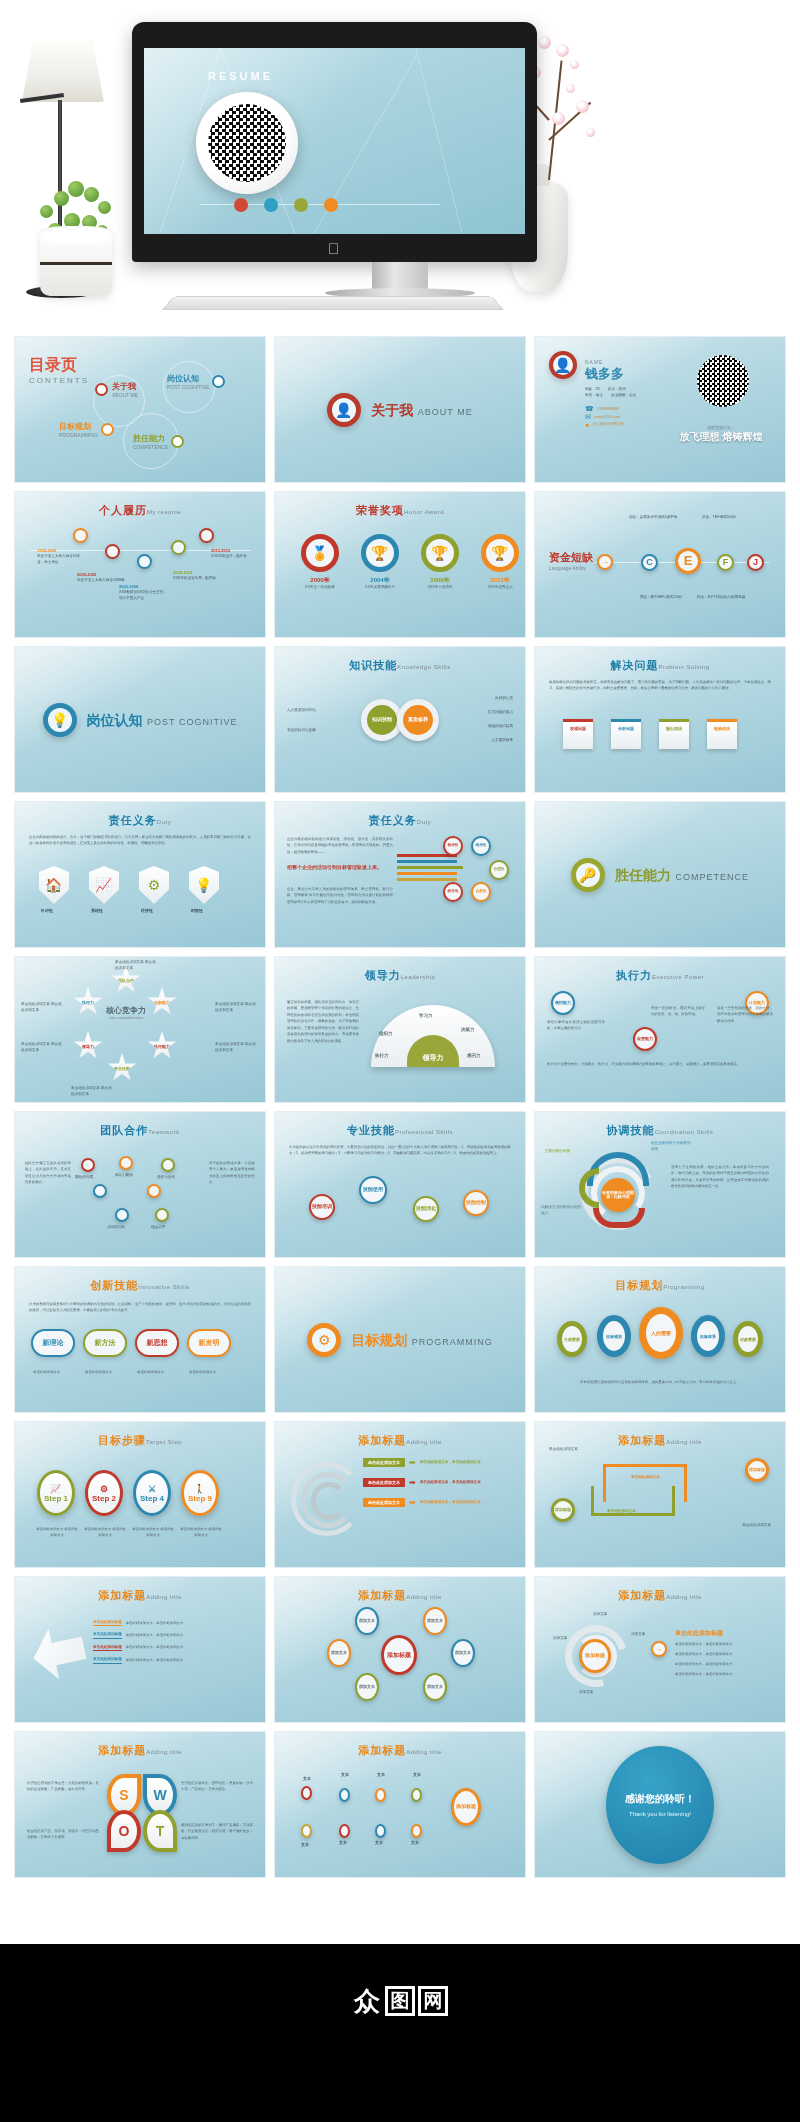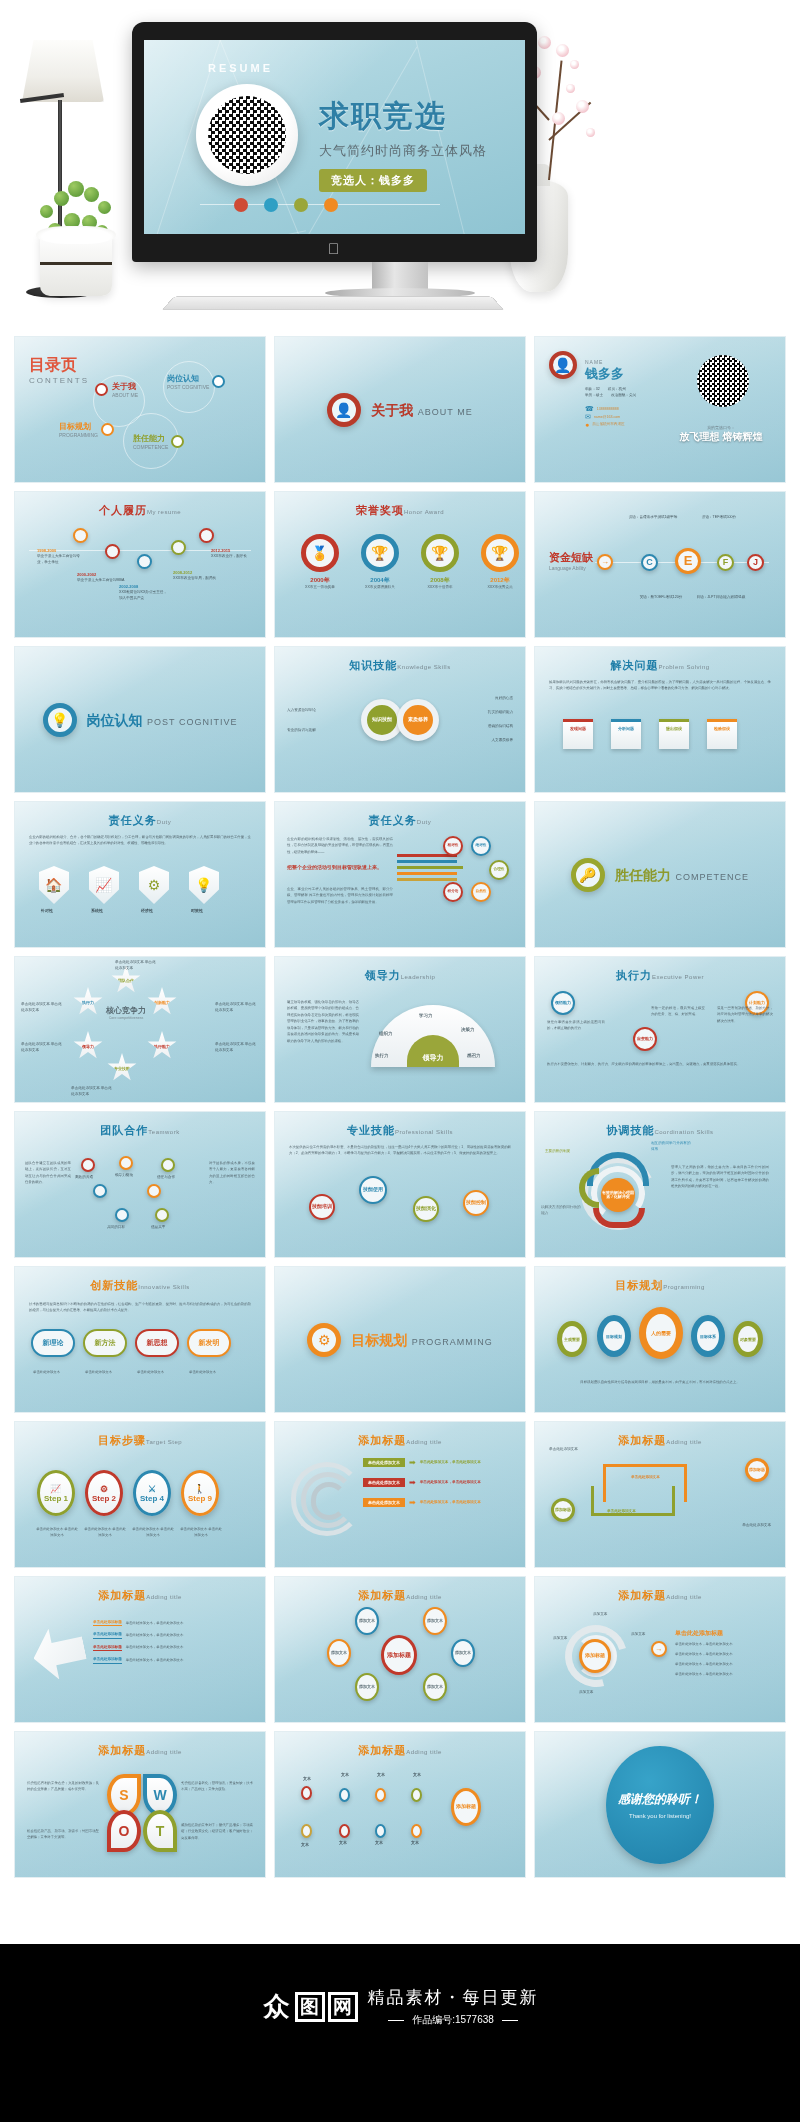--- a/index.html
+++ b/index.html
@@ -64,21 +64,21 @@
     position:absolute; border-radius:50%;
     background: radial-gradient(circle at 35% 30%, #9ecb63, #4f8f2f);
   }
 
   
   .monitor-frame {
     position:absolute; left:132px; top:22px;
     width:405px; height:240px;
     background:#1b1b1b;
     border-radius:12px 12px 4px 4px;
-    padding:18px 12px 28px 12px;
+    padding:26px 12px 28px 12px;
     box-shadow: 0 6px 18px rgba(0,0,0,.28);
   }
   .screen {
     position:relative; width:100%; height:100%;
     overflow:hidden;
     background:
       linear-gradient(135deg, rgba(255,255,255,.55) 0%, rgba(255,255,255,0) 45%),
       linear-gradient(160deg,#bfe0e9 0%, #a9d3de 40%, #8fc4d2 100%);
   }
   .poly-bg { position:absolute; inset:0; }
@@ -244,21 +244,21 @@
     font-size:14px; font-weight:bold;
     box-shadow:0 2px 5px rgba(0,0,0,.2);
   }
   .thanks-oval {
     position:absolute; left:50%; top:50%; transform:translate(-50%,-50%);
     width:108px; height:118px; border-radius:50%;
     background:radial-gradient(circle at 40% 30%,#37a3c9,#1f7fa8);
     display:flex; flex-direction:column; align-items:center; justify-content:center;
     color:#fff; box-shadow:0 4px 10px rgba(0,0,0,.22);
   }
-  .thanks-oval .cn { font-size:12px; font-weight:bold;font-style:italic; }
+  .thanks-oval .cn { font-size:10px; font-weight:bold; }
   .thanks-oval .en { font-size:6px; margin-top:5px; opacity:.9; }
 
   
   .footer {
     position:absolute; left:0; bottom:0; width:800px; height:178px;
     background:#000;
     display:flex; align-items:flex-start; justify-content:center;
     padding-top:42px;
   }
   .footer-inner { display:flex; align-items:center; gap:10px; }
@@ -329,25 +329,20 @@
         <span style="left:0px;   top:60px;  height:330px; transform:rotate(78deg);"></span>
 
       </div>
 
       <div class="resume-label">RESUME</div>
 
       <div class="avatar-plate">
         <div class="avatar-dither"></div>
       </div>
 
-      <div class="title-block">
-        <div class="main-title">求职竞选</div>
-        <div class="sub-title">大气简约时尚商务立体风格</div>
-        <div class="name-badge">竞选人：钱多多</div>
-      </div>
 
       <div class="dot-row">
         <span class="dot-line"></span>
         <span class="dot" style="left:34px;  background:#cf4a35;"></span>
         <span class="dot" style="left:64px;  background:#2f9fc4;"></span>
         <span class="dot" style="left:94px;  background:#9aa63a;"></span>
         <span class="dot" style="left:124px; background:#f08a22;"></span>
       </div>
     </div>
     <div class="apple-logo"></div>
@@ -967,22 +962,14 @@
 
 </div>
 
 <div class="footer">
   <div class="footer-inner">
     <div class="logo-marks">
       <span class="logo-box plain">众</span>
       <span class="logo-box">图</span>
       <span class="logo-box">网</span>
     </div>
-    <div class="footer-text">
-      <div class="l1">精品素材・每日更新</div>
-      <div class="l2">
-        <span class="dash"></span>
-        <span>作品编号:1577638</span>
-        <span class="dash"></span>
-      </div>
-    </div>
   </div>
 </div>
 
 </body></html>

